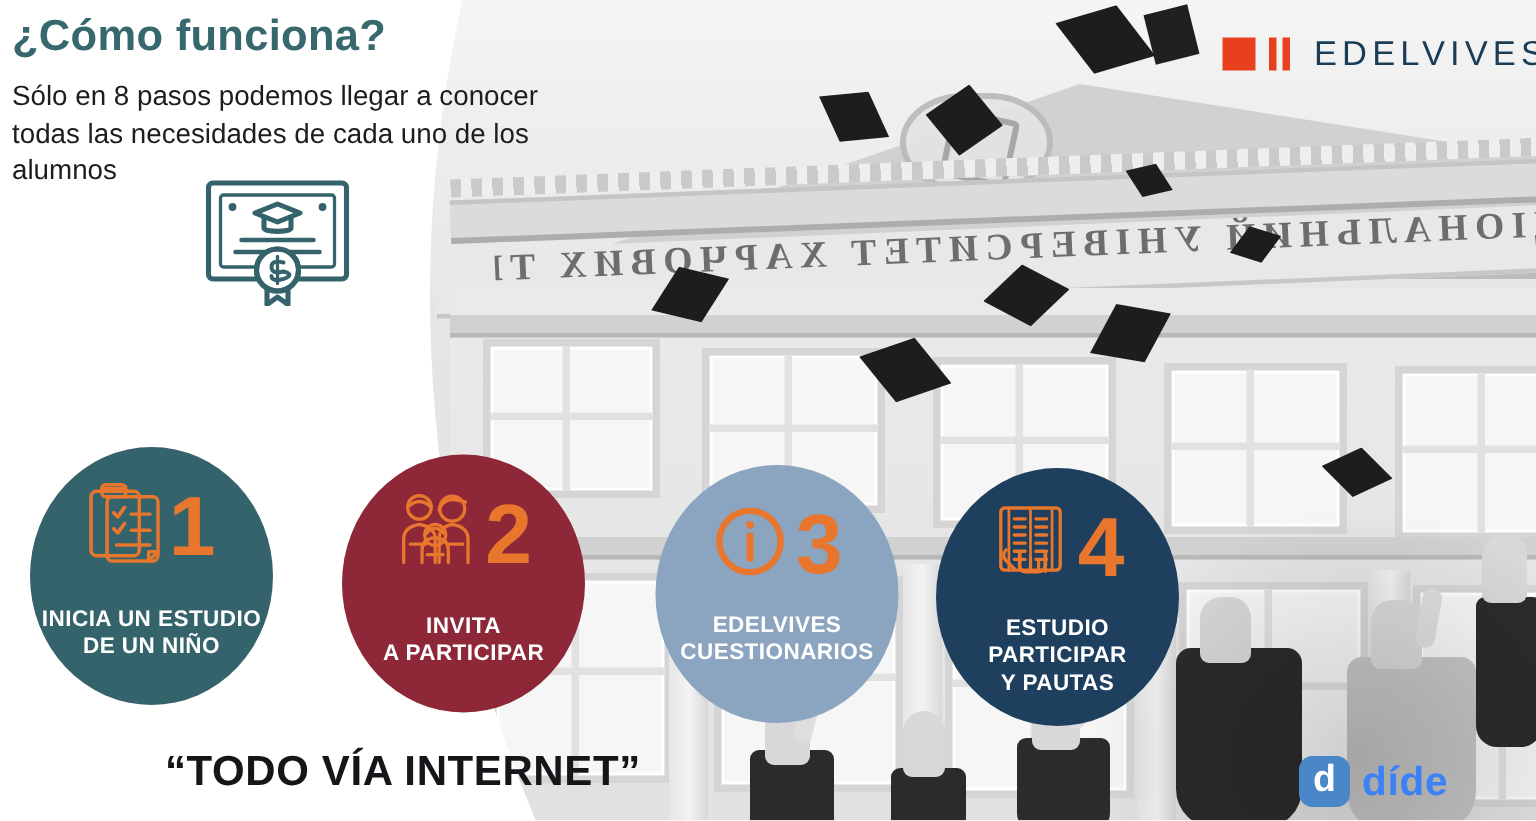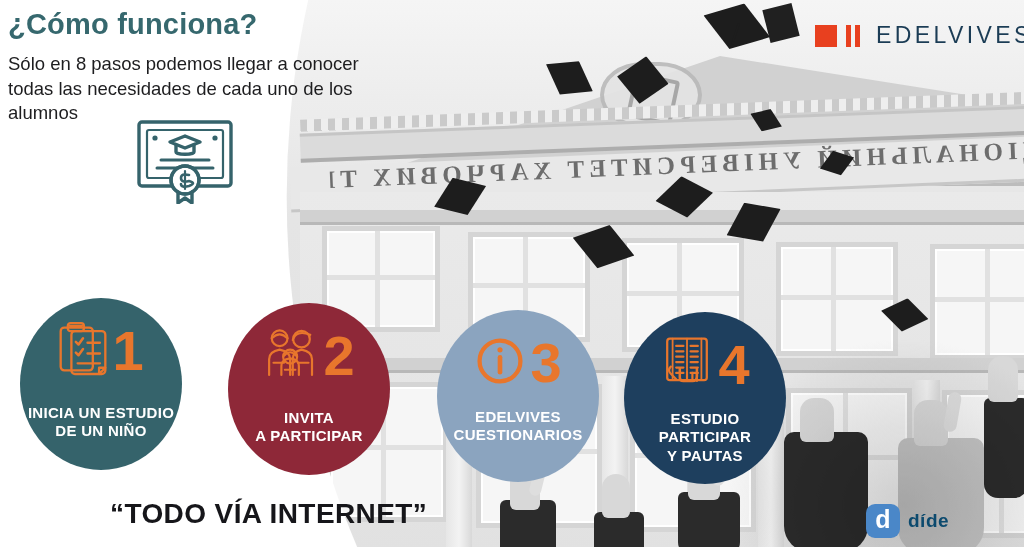--- a/index.html
+++ b/index.html
@@ -178,21 +178,21 @@
   
   .dide{
     position:absolute;left:866px;top:504px;display:flex;align-items:center;gap:8px;
   }
   .dide-mark{
     width:34px;height:34px;border-radius:9px;background:#4a87c8;
     display:flex;align-items:center;justify-content:center;
     color:#ffffff;font-size:25px;font-weight:700;line-height:1;
     padding-bottom:3px;box-sizing:border-box;
   }
-  .dide-text{font-size:19px;font-weight:700;color:#0c4a6e;letter-spacing:.5px;}
+  .dide-text{font-size:27px;font-weight:700;color:#3b82f6;letter-spacing:.5px;}
 </style>
 </head>
 <body>
 
 <div id="stage">
 
   <div class="photo-wrap">
     <div class="photo">
       <div class="sky"></div>
 

